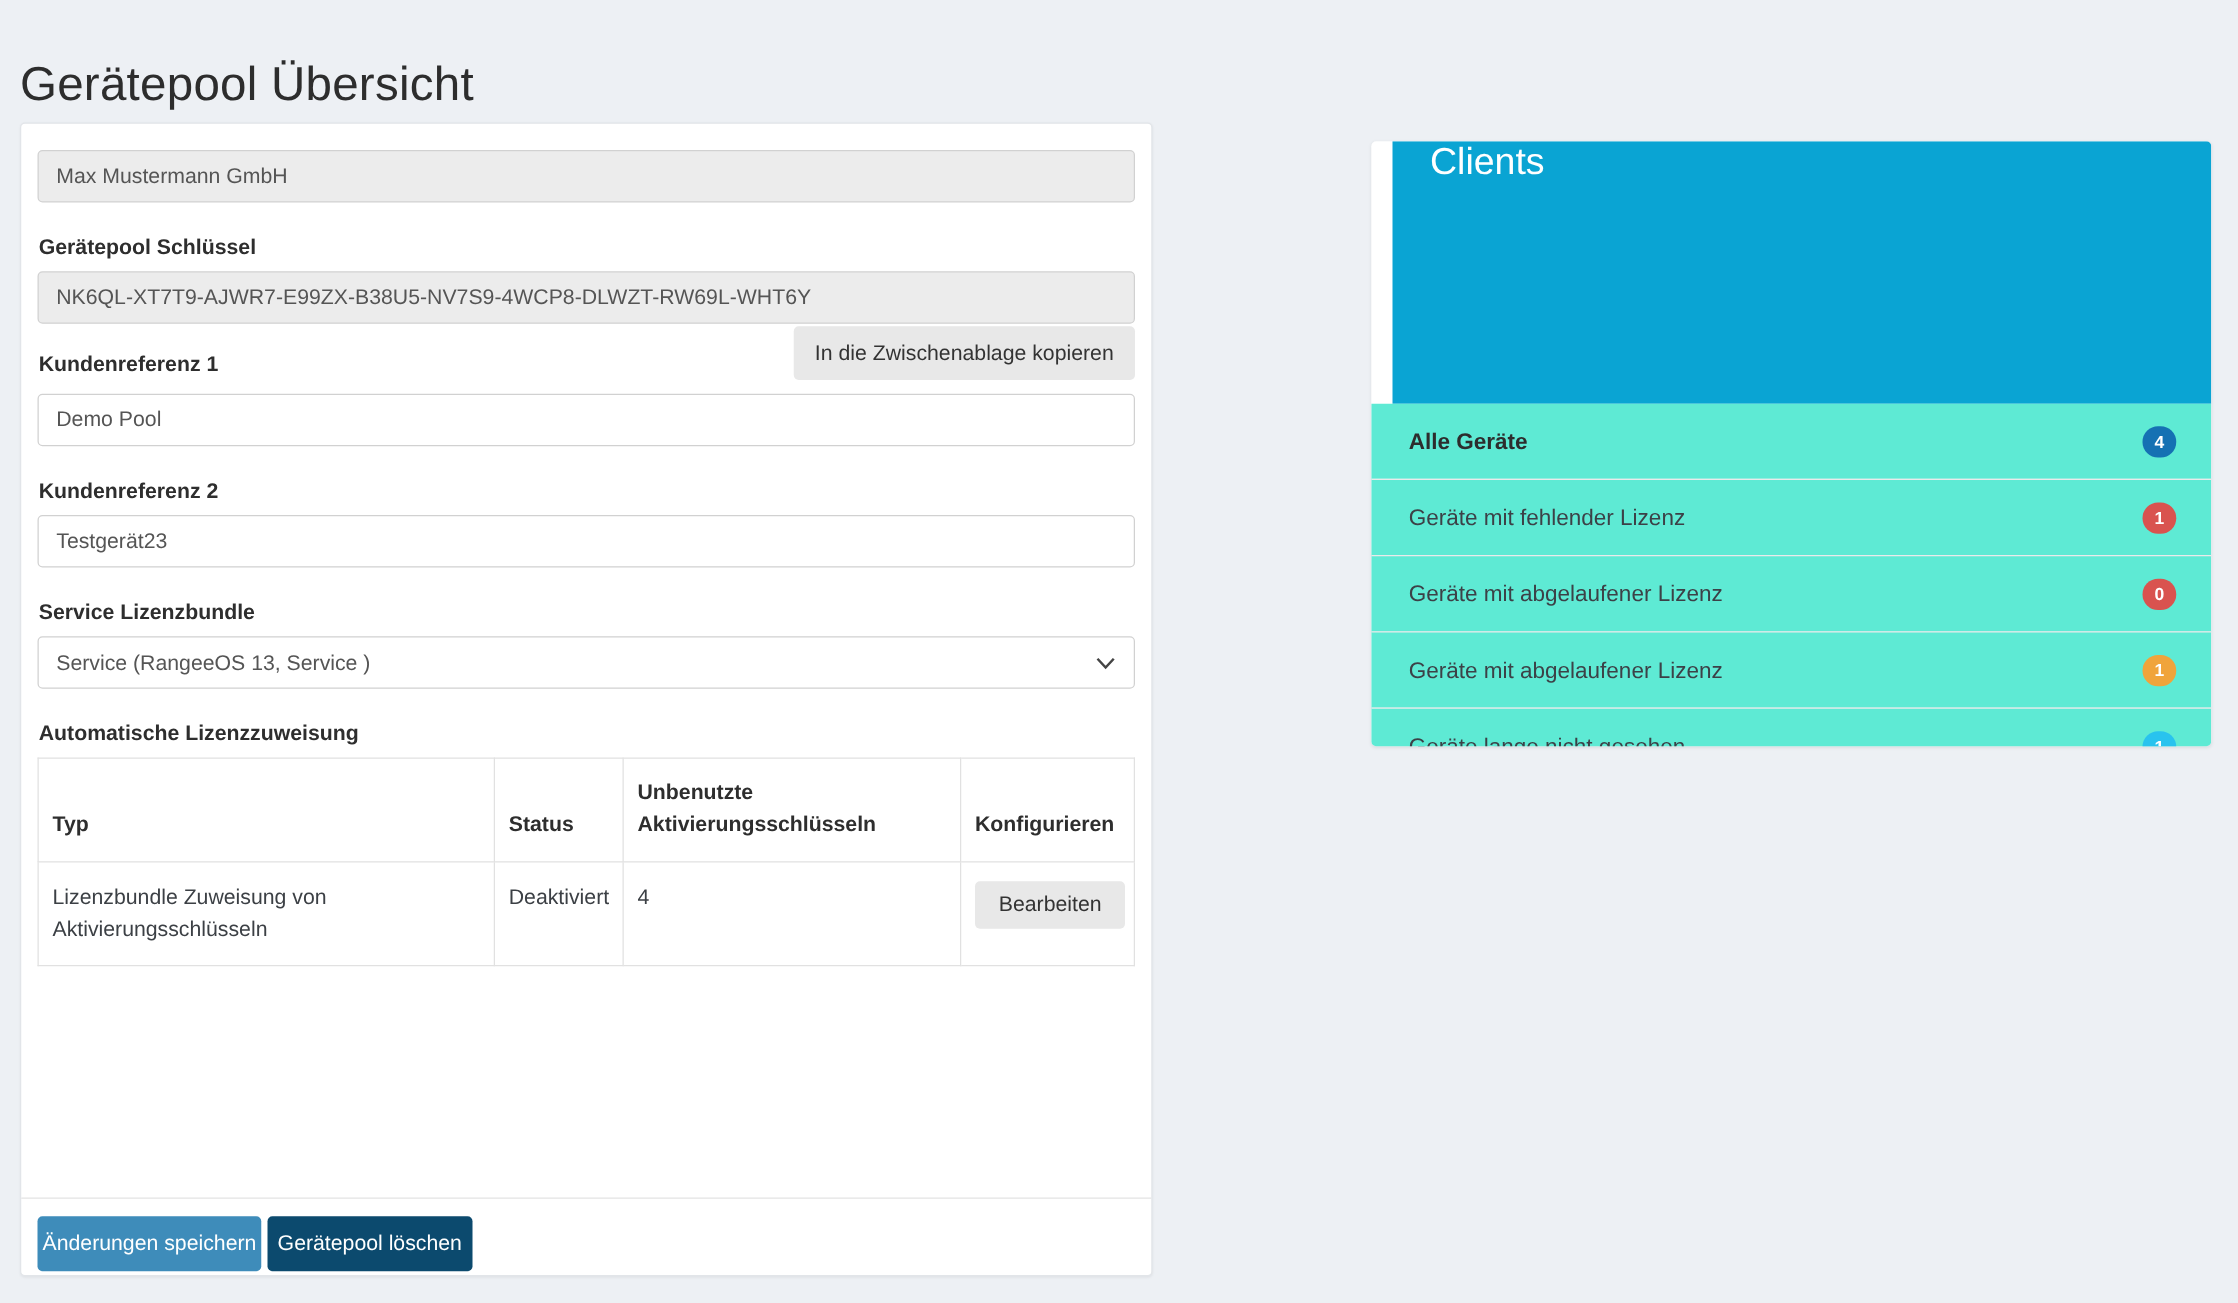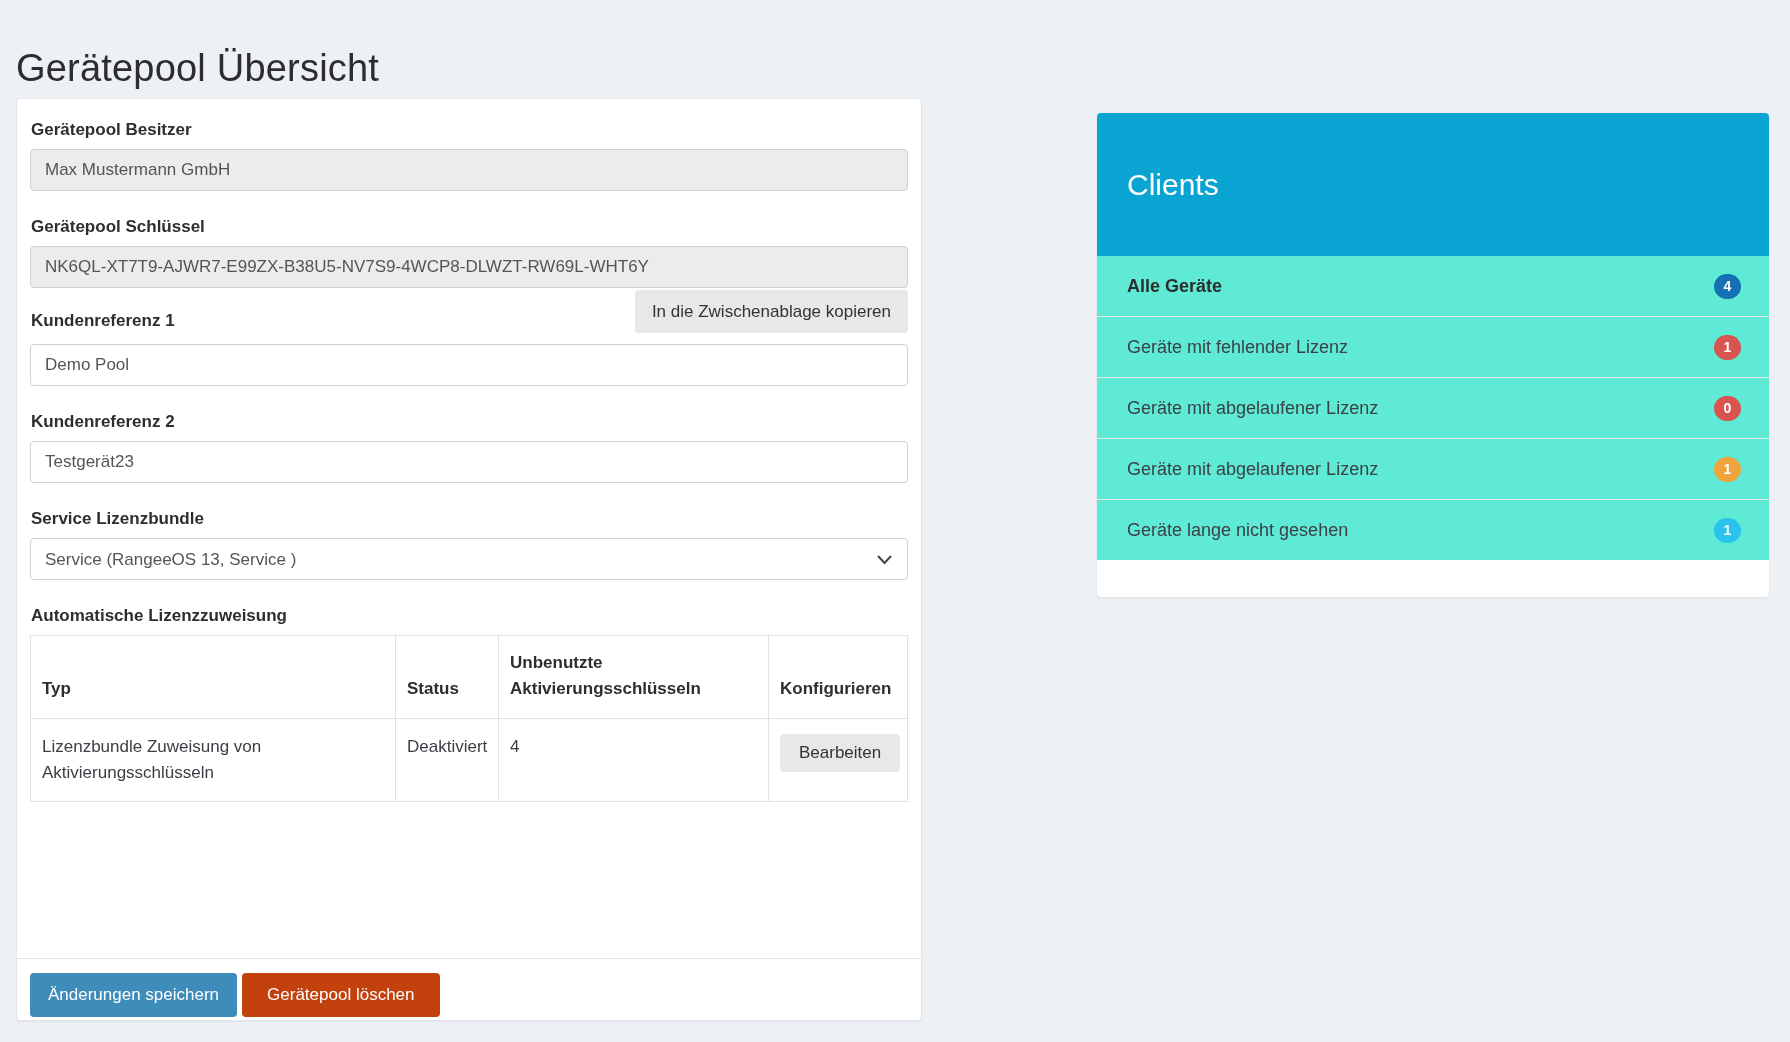--- a/index.html
+++ b/index.html
@@ -86,35 +86,36 @@
     vertical-align:top; padding:15px 12px 15px 11px; line-height:26px;
   }
   .btn-edit { height:38px; padding:0 19px; font-size:17px; margin-top:0; }
 
   .card-footer {
     position:absolute; left:0; right:0; bottom:0;
     border-top:1px solid #e3e3e3;
     padding:14px 13px 0 13px; height:62px;
     display:flex; gap:5px; box-sizing:border-box;
   }
-  .btn-primary { background:#3e8cba; color:#fff; height:44px; padding:0 18px; font-size:17px; }
-  .btn-danger  { background:#c2410c; color:#fff; height:44px; padding:0 25px; font-size:17px; }
+  .btn-primary { background:#3e8cba; color:#fff; height:44px; padding:0 4px; font-size:17px; }
+  .btn-danger  { background:#0c4a6e; color:#fff; height:44px; padding:0 8px; font-size:17px; }
 
   
   .clients {
     position:absolute; left:1097px; top:113px;
     width:672px; height:484px;
     background:#fff; border-radius:4px;
     box-shadow:0 1px 3px rgba(0,0,0,.08);
     overflow:hidden;
   }
   .clients-header {
-    height:143px; background:#0aa4d3;
-    display:flex; align-items:center; padding-left:30px;
+    height:210px; background:#0aa4d3;
+    display:flex; padding-left:30px;
     box-sizing:border-box;
+    margin-left:17px;
   }
   .clients-title { color:#fff; font-size:30px; font-weight:400; }
   .client-row {
     height:60px;
     display:flex; align-items:center; justify-content:space-between;
     padding:0 28px 0 30px;
     border-top:1px solid #eaeaea;
     font-size:18px; color:#3c4147;
     cursor:pointer; background:#5eead4;
   }
@@ -129,21 +130,20 @@
 </style>
 </head>
 <body>
 
 <h1 class="page-title">Gerätepool Übersicht</h1>
 
 <div class="card">
   <div class="card-body">
 
     <div class="group">
-      <div class="field-label">Gerätepool Besitzer</div>
       <input class="text-input readonly" type="text" readonly="" value="Max Mustermann GmbH" style="">
     </div>
 
     <div class="group tight">
       <div class="field-label">Gerätepool Schlüssel</div>
       <input class="text-input readonly" type="text" readonly="" value="NK6QL-XT7T9-AJWR7-E99ZX-B38U5-NV7S9-4WCP8-DLWZT-RW69L-WHT6Y" style="">
     </div>
 
     <div class="copy-row">
       <div class="field-label">Kundenreferenz 1</div>

